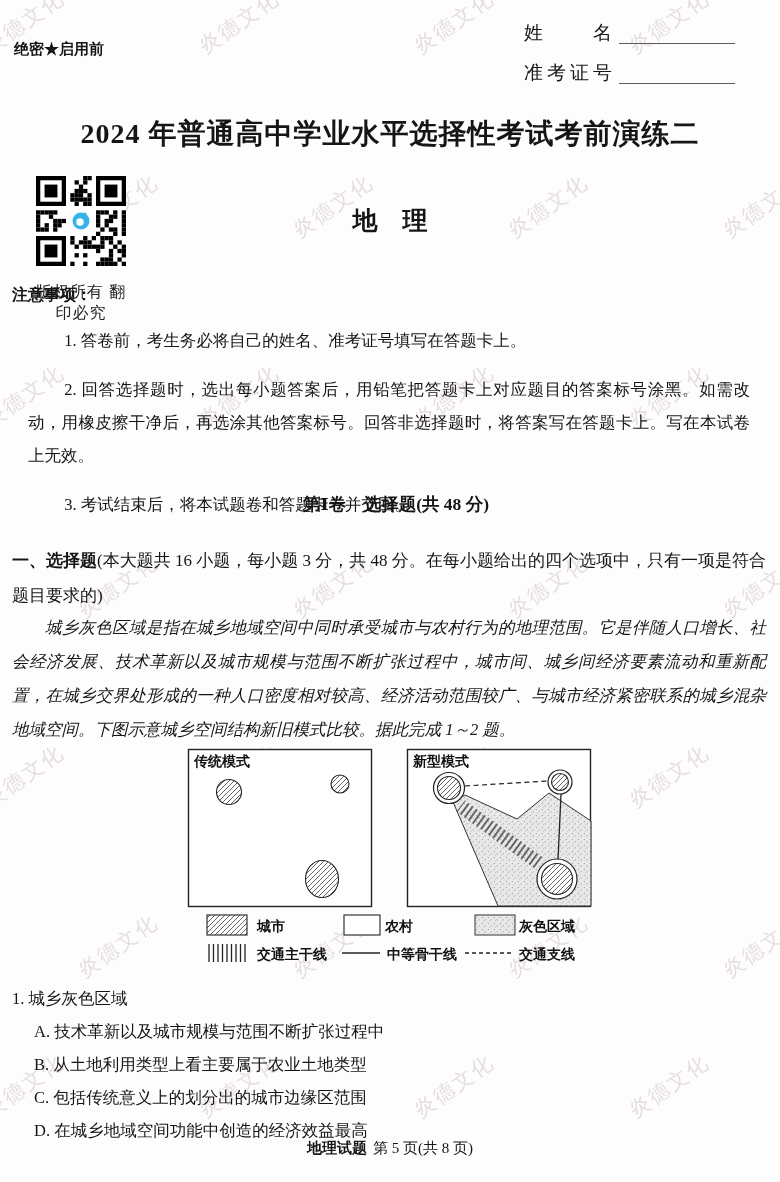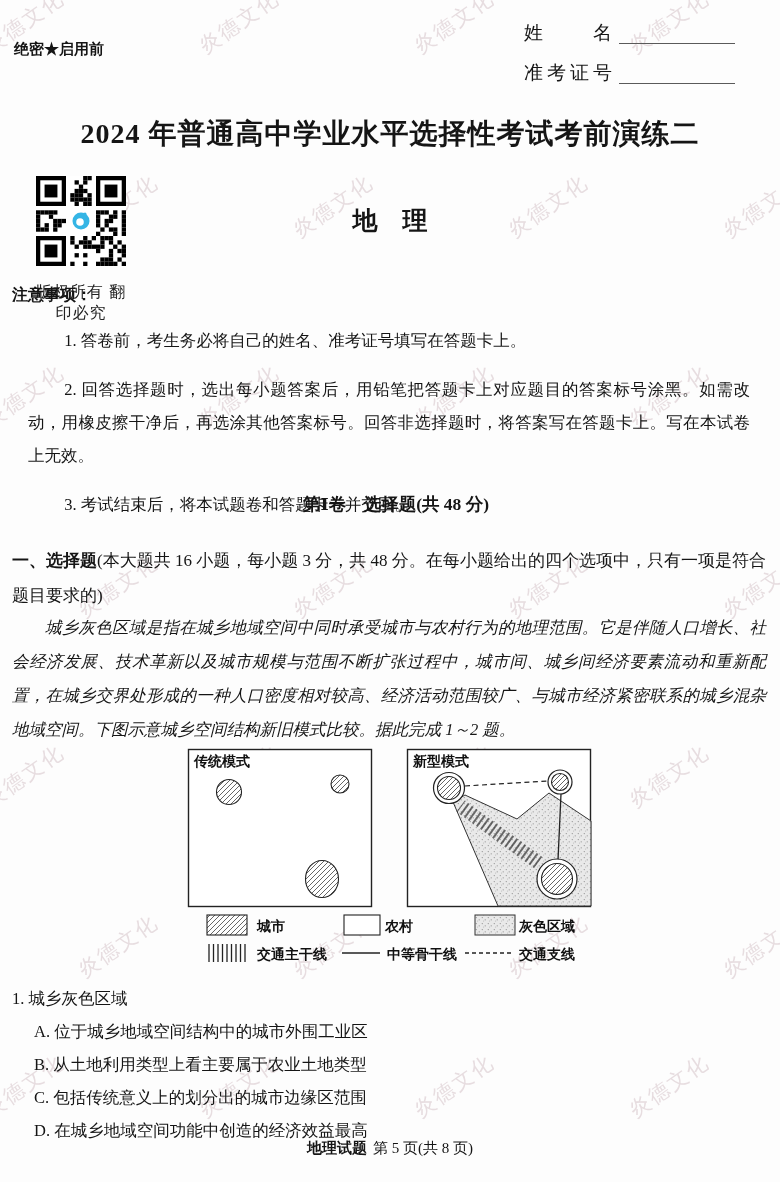--- a/index.html
+++ b/index.html
@@ -337,21 +337,21 @@
           <line x1="155" y1="205" x2="193" y2="205" stroke="#222" stroke-width="1.6"></line>
           <text class="leg-label" x="200" y="211">中等骨干线</text>
           <line x1="278" y1="205" x2="325" y2="205" stroke="#222" stroke-width="1.3" stroke-dasharray="4,3"></line>
           <text class="leg-label" x="332" y="211">交通支线</text>
         </g>
       </svg>
     </div>
 
     <div class="question">
       <div>1. 城乡灰色区域</div>
-      <div class="opt">A. 位于城乡地域空间结构中的城市外围工业区</div>
+      <div class="opt">A. 技术革新以及城市规模与范围不断扩张过程中</div>
       <div class="opt">B. 从土地利用类型上看主要属于农业土地类型</div>
       <div class="opt">C. 包括传统意义上的划分出的城市边缘区范围</div>
       <div class="opt">D. 在城乡地域空间功能中创造的经济效益最高</div>
     </div>
 
     <div class="page-footer">
       <span class="b">地理试题</span><span>第 5 页(共 8 页)</span>
     </div>
   </div>
 </div>

